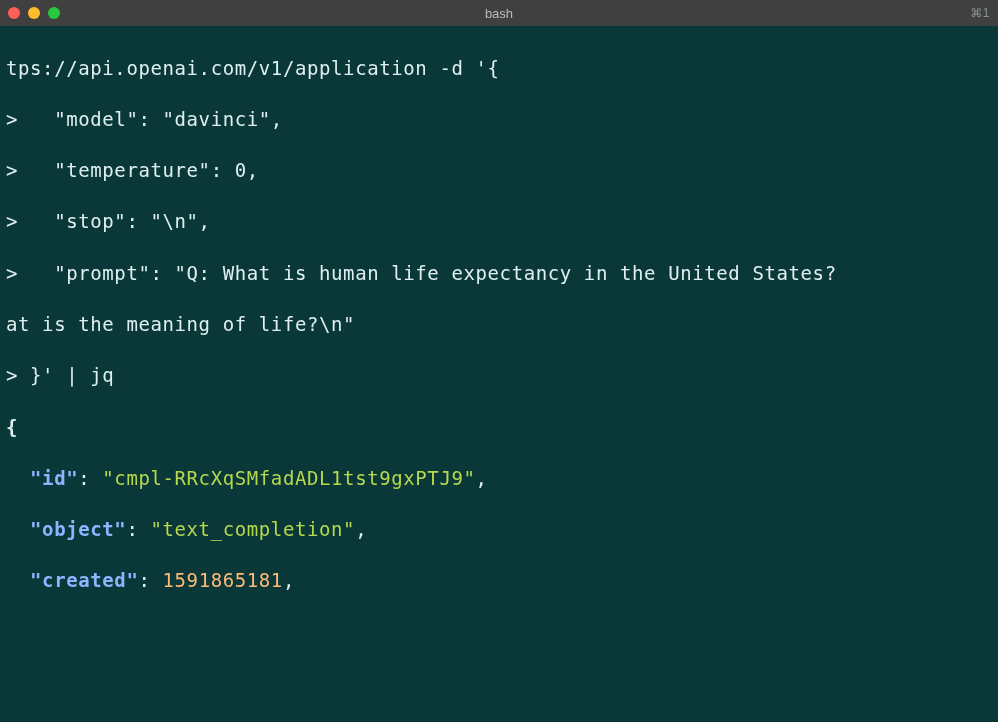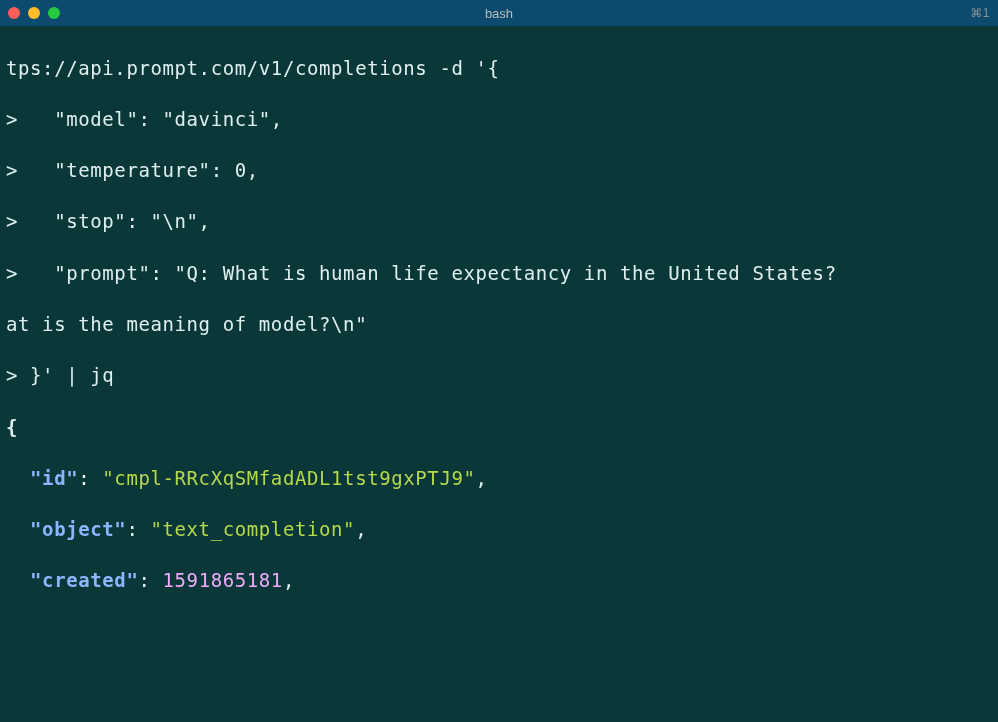--- a/index.html
+++ b/index.html
@@ -7,21 +7,21 @@
     margin: 0; padding: 0;
     width: 998px; height: 722px;
     overflow: hidden;
     background: #0a3838;
     font-family: "Menlo", "Consolas", "DejaVu Sans Mono", monospace;
   }
 
   
   .titlebar {
     height: 26px;
-    background: #0c4a6e;
+    background: #404040;
     display: flex;
     align-items: center;
     position: relative;
     padding: 0 8px;
     font-family: -apple-system, "Helvetica Neue", Arial, sans-serif;
   }
   .traffic-lights {
     display: flex;
     gap: 8px;
     align-items: center;
@@ -56,45 +56,45 @@
     font-size: 19px;
     line-height: 1.35;
     letter-spacing: 0.6px;
     white-space: pre-wrap;
     word-break: break-all;
   }
 
   .c-default { color: #dfeff0; }
   .c-key     { color: #8bb6ff; font-weight: bold; }
   .c-str     { color: #b6d94c; }
-  .c-num     { color: #f0abfc; }
+  .c-num     { color: #fdba74; }
   .c-brace   { color: #dfeff0; font-weight: bold; }
 
   .line { display: block; }
 </style>
 </head>
 <body>
 
 <div class="titlebar">
   <div class="traffic-lights">
     <span class="light red"></span>
     <span class="light yellow"></span>
     <span class="light green"></span>
   </div>
   <div class="title-text">bash</div>
   <div class="title-right">⌘1</div>
 </div>
 
 <div class="term">
-<span class="line"><span>tps://api.prompt.com/v1/completions -d '{</span></span>
+<span class="line"><span>tps://api.openai.com/v1/application -d '{</span></span>
 <span class="line"><span>&gt;   </span><span>"model": "davinci",</span></span>
 <span class="line"><span>&gt;   </span><span>"temperature": 0,</span></span>
 <span class="line"><span>&gt;   </span><span>"stop": "\n",</span></span>
 <span class="line"><span>&gt;   </span><span>"prompt": "Q: What is human life expectancy in the United States?</span></span>
-<span class="line"><span>at is the meaning of model?\n"</span></span>
+<span class="line"><span>at is the meaning of life?\n"</span></span>
 <span class="line"><span>&gt; </span><span>}' | jq</span></span>
 <span class="line c-brace">{</span>
 <span class="line">  <span class="c-key">"id"</span><span class="c-default">: </span><span class="c-str">"cmpl-RRcXqSMfadADL1tst9gxPTJ9"</span><span class="c-default">,</span></span>
 <span class="line">  <span class="c-key">"object"</span><span class="c-default">: </span><span class="c-str">"text_completion"</span><span class="c-default">,</span></span>
 <span class="line">  <span class="c-key">"created"</span><span class="c-default">: </span><span class="c-num">1591865181</span><span class="c-default">,</span></span>
 
 
 
 
 

